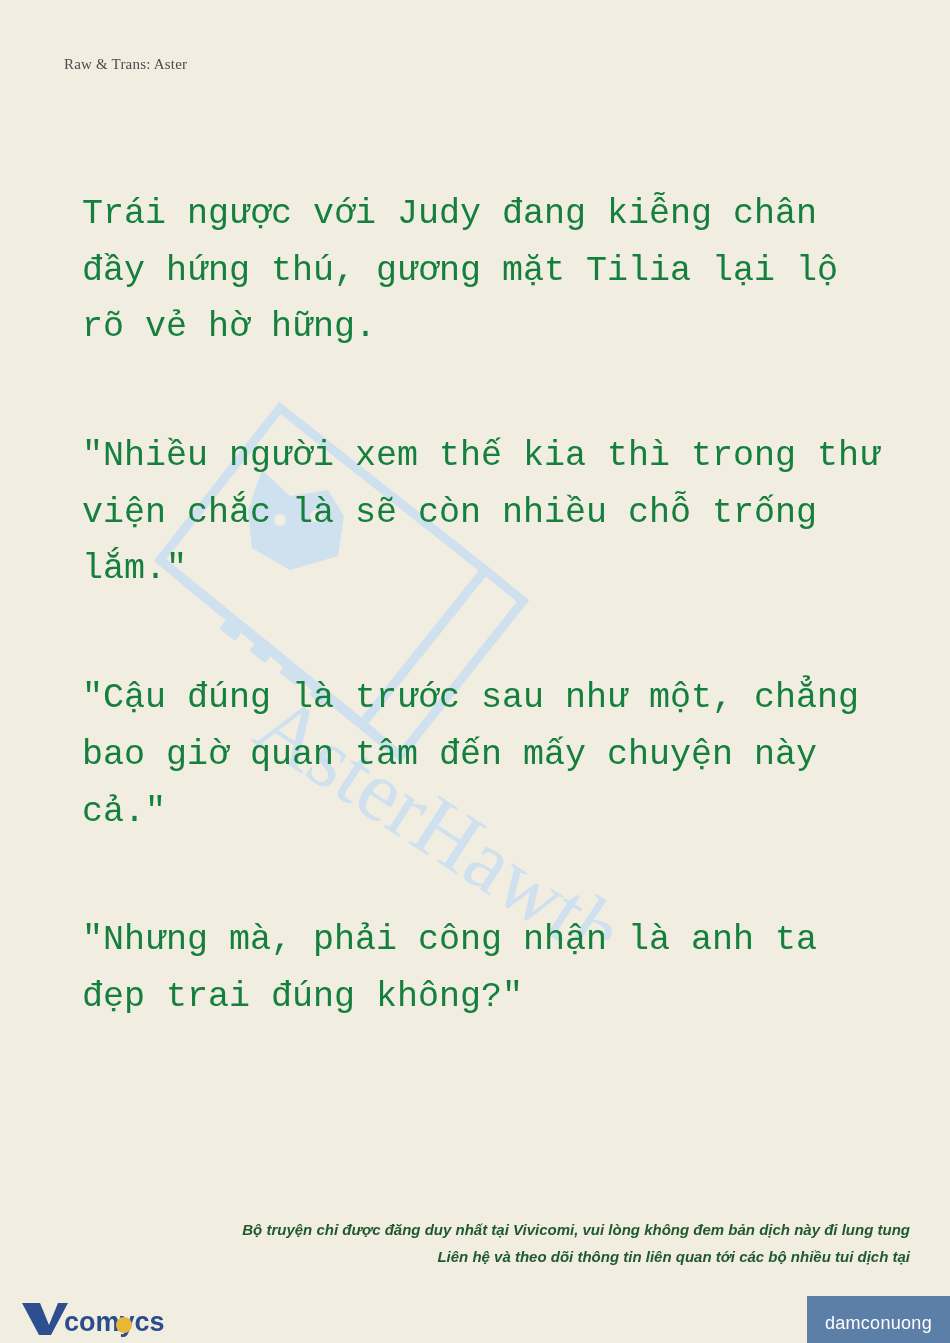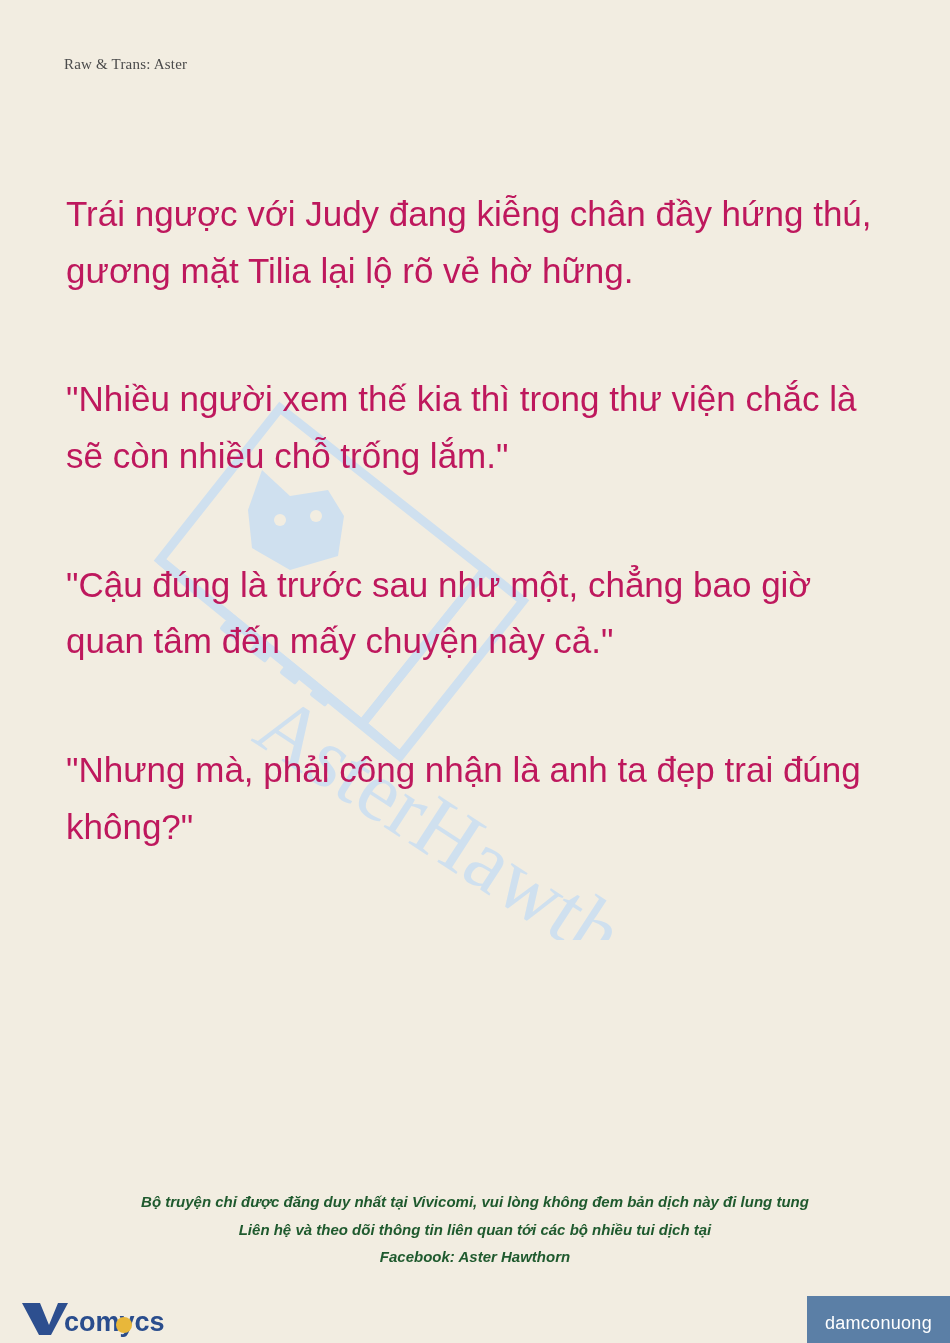--- a/index.html
+++ b/index.html
@@ -49,36 +49,36 @@
   }
 
   
   .content {
     position: absolute;
     left: 66px;
     top: 186px;
     width: 830px;
   }
   .para {
-    font-family: Liberation Sans, sans-serif;
+    font-family: Liberation Mono, monospace;
     font-size: 35px;
     line-height: 1.62;
-    color: #be185d;
-    margin: 0 0 72px 0;
+    color: #15803d;
+    margin: 0 0 72px 16px;
     white-space: pre-wrap;
   }
   .para:last-child { margin-bottom: 0; }
 
   
   .footer-notice {
     position: absolute;
     left: 0;
     right: 0;
     bottom: 72px;
-    text-align: center;
+    text-align: right;
     font-family: "Liberation Sans", sans-serif;
     font-size: 15px;
     font-weight: bold;
     font-style: italic;
     color: #1f5a2e;
     line-height: 1.85;
   }
   .footer-notice div { padding: 0 40px; }
 
   
@@ -145,21 +145,20 @@
   <div class="content">
     <p class="para">Trái ngược với Judy đang kiễng chân đầy hứng thú, gương mặt Tilia lại lộ rõ vẻ hờ hững.</p>
     <p class="para">"Nhiều người xem thế kia thì trong thư viện chắc là sẽ còn nhiều chỗ trống lắm."</p>
     <p class="para">"Cậu đúng là trước sau như một, chẳng bao giờ quan tâm đến mấy chuyện này cả."</p>
     <p class="para">"Nhưng mà, phải công nhận là anh ta đẹp trai đúng không?"</p>
   </div>
 
   <div class="footer-notice">
     <div>Bộ truyện chỉ được đăng duy nhất tại Vivicomi, vui lòng không đem bản dịch này đi lung tung</div>
     <div>Liên hệ và theo dõi thông tin liên quan tới các bộ nhiều tui dịch tại</div>
-    <div>Facebook: Aster Hawthorn</div>
   </div>
 
   <div class="bottom-bar">
     <div class="logo">
       <svg width="150" height="44" viewBox="0 0 150 44" xmlns="http://www.w3.org/2000/svg">
         <path d="M4 8 L22 8 L31 30 L40 8 L50 8 L33 40 L21 40 Z" fill="#2d4f8f"></path>
         <text x="46" y="36" font-family="Liberation Sans, sans-serif" font-size="27" font-weight="bold" fill="#2a4d8d">comycs</text>
         <circle cx="106" cy="30" r="8" fill="#e8b73a"></circle>
       </svg>
     </div>

